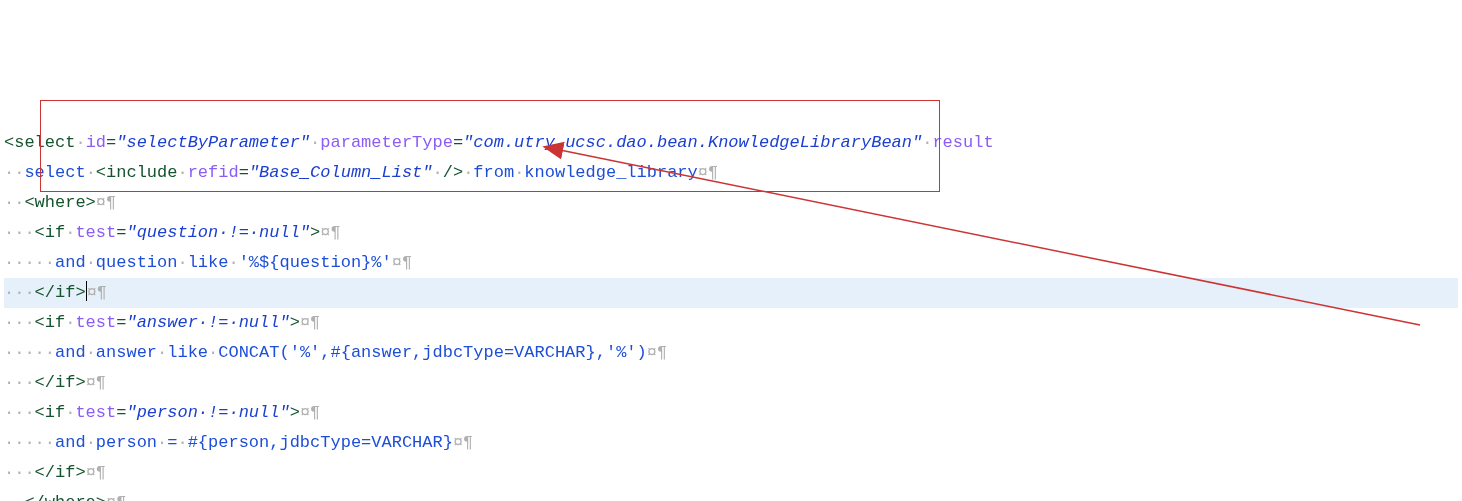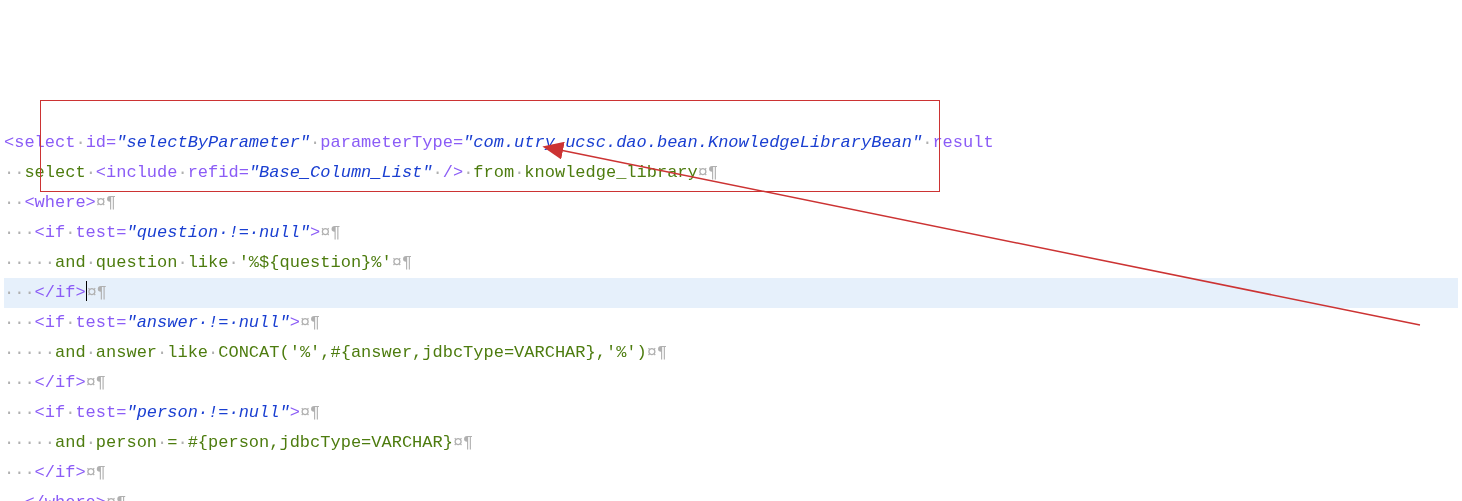--- a/index.html
+++ b/index.html
@@ -9,24 +9,24 @@
       line-height: 30px;
       background: #ffffff;
       color: #000000;
       padding: 8px 4px;
       position: relative;
       white-space: pre;
       overflow: hidden;
     }
     .line { display: block; height: 30px; }
     .line.highlighted { background: #e6f0fb; }
-    .tag { color: #8b5cf6; }
+    .tag { color: #14532d; }
     .attr-name { color: #8b5cf6; }
     .attr-value { color: #1a3fd1; font-style: italic; }
-    .txt { color: #4d7c0f; }
+    .txt { color: #1d4ed8; }
     .ws-dot { color: #b0b0b0; }
     .ws-end { color: #b0b0b0; }
     .highlight-box {
       position: absolute;
       left: 40px;
       top: 100px;
       width: 900px;
       height: 92px;
       border: 1px solid #c33;
       pointer-events: none;

